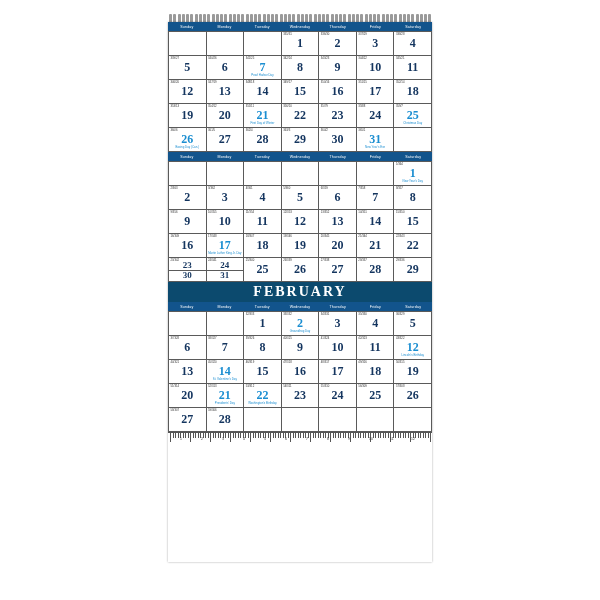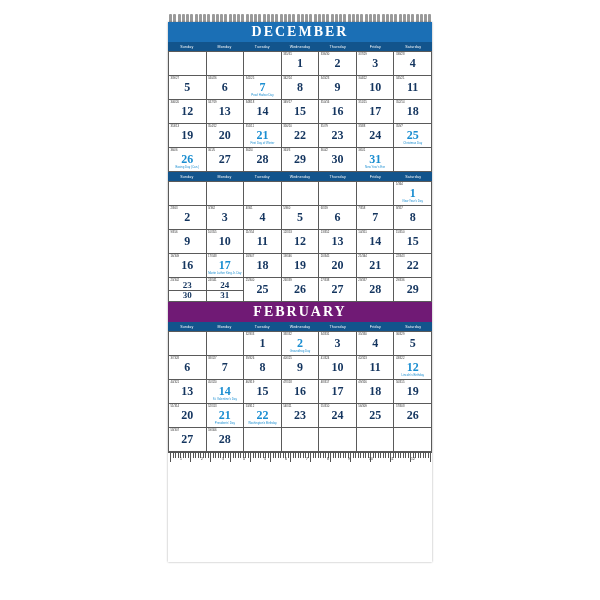--- a/index.html
+++ b/index.html
@@ -66,21 +66,21 @@
     color: #ffffff;
     display: flex;
     align-items: center;
     justify-content: center;
     letter-spacing: 2px;
     font-size: 14px;
     font-weight: bold;
     font-family: "Liberation Serif", serif;
   }
   .banner-dark {
-    background: #701a75;
+    background: #0c4a6e;
   }
 
   .dow-row {
     display: grid;
     grid-template-columns: repeat(7, 1fr);
     background: #12548c;
     height: 9px;
   }
   .dow {
     color: #ffffff;
@@ -248,21 +248,20 @@
       <div class="coil" style="left: 243.25px;"></div>
       <div class="coil" style="left: 247.5px;"></div>
       <div class="coil" style="left: 251.75px;"></div>
       <div class="coil" style="left: 256px;"></div>
       <div class="coil" style="left: 260.25px;"></div>
     </div>
 
   <div class="calendar">
     <div id="months-root">
         <div class="panel">
-          <div class="month-banner">DECEMBER</div>
           <div class="dow-row">
             <div class="dow">Sunday</div>
             <div class="dow">Monday</div>
             <div class="dow">Tuesday</div>
             <div class="dow">Wednesday</div>
             <div class="dow">Thursday</div>
             <div class="dow">Friday</div>
             <div class="dow">Saturday</div>
           </div>
           <div class="weeks">

